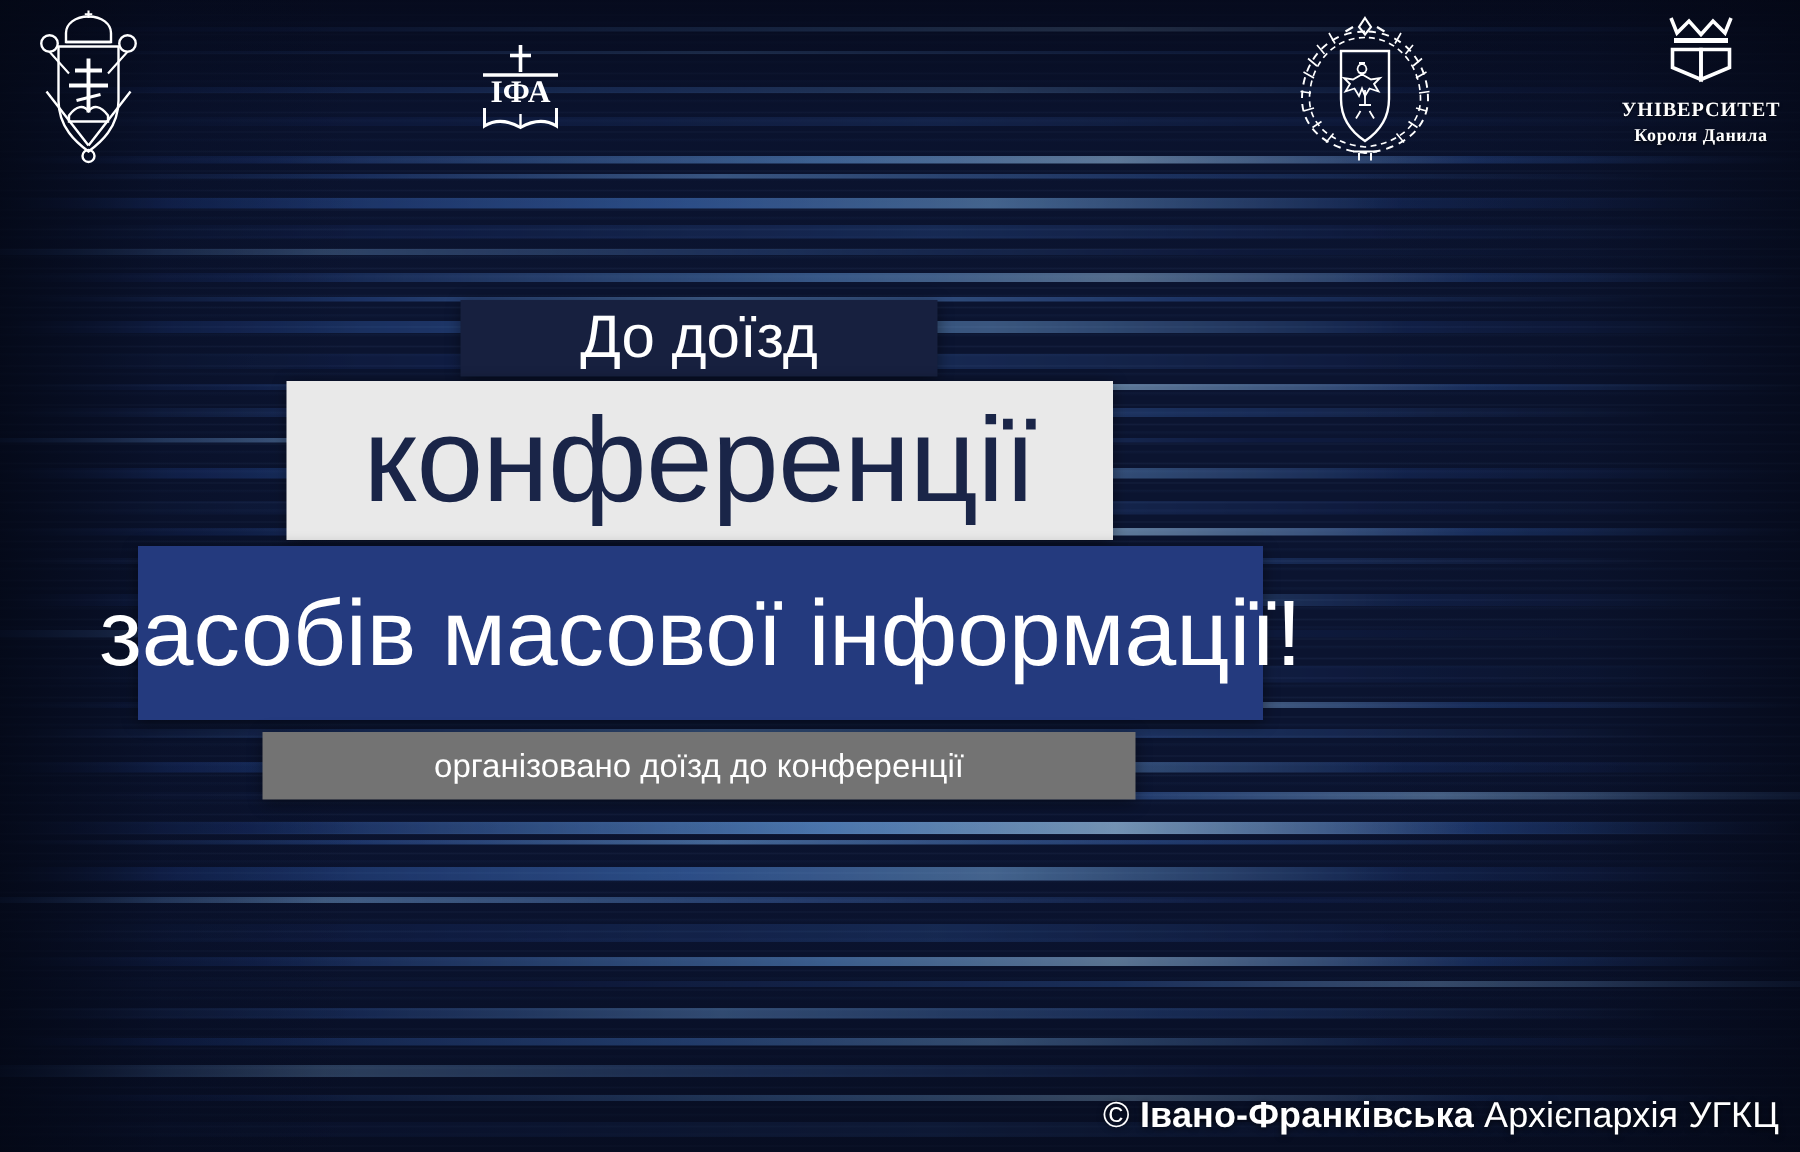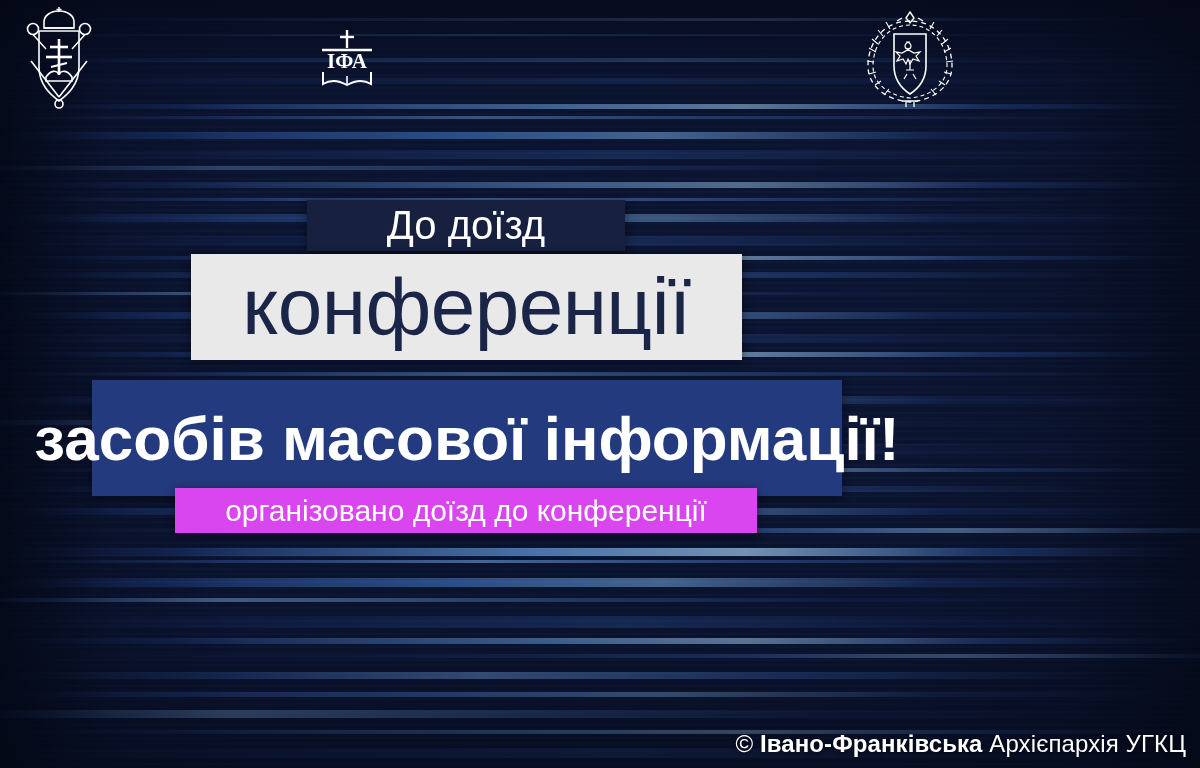--- a/index.html
+++ b/index.html
@@ -113,28 +113,28 @@
     left:307px; top:200px; width:318px; height:51px;
     background:#17203f; color:#ffffff;
     font-size:40px; font-weight:400;
   }
   .tb2 {
     left:191px; top:254px; width:551px; height:106px;
     background:#e9e9e9; color:#1a2548;
     font-size:80px; font-weight:400; letter-spacing:-0.5px;
   }
   .tb3 {
-    left:92px; top:380px; width:750px; height:116px;
+    left:92px; top:364px; width:750px; height:116px;
     background:#243a7e; color:#ffffff;
-    font-size:62px; font-weight:700;
+    font-size:62px; font-weight:400;
   }
   .tb4 {
     left:175px; top:488px; width:582px; height:45px;
-    background:#d946ef; color:#ffffff;
-    font-size:30px; font-weight:400;
+    background:#737373; color:#ffffff;
+    font-size:22px; font-weight:400;
   }
 
   
   .footer {
     position:absolute; right:14px; bottom:10px; z-index:8;
     color:#ffffff; font-size:24px; letter-spacing:.1px;
     text-shadow:0 1px 4px rgba(0,0,0,.7);
     white-space:nowrap;
   }
   .footer .c { font-weight:400; }
@@ -253,20 +253,35 @@
 
         <g stroke-width="1.2" fill="none">
           <path d="M50 34 c-3 0 -5 2 -5 4 c0 2 2 3 4 3 l-7 4 -6 -1 4 4 -3 5 6 -2 3 5 2 -5 2 5 3 -5 6 2 -3 -5 4 -4 -6 1 -7 -4 c2 0 4 -1 4 -3 c0 -2 -2 -4 -5 -4 z"></path>
           <path d="M50 52 l0 10 M46 62 l8 0 M47 66 l-3 5 M53 66 l3 5"></path>
         </g>
 
         <path d="M42 93 l16 0 M46 94 l0 5 M54 94 l0 5" stroke-width="1.3"></path>
       </svg>
     </div>
 
+    <div class="logo-univ">
+      <span class="mark">
+        <svg viewBox="0 0 64 52" width="64" height="52" fill="none" stroke="#ffffff" stroke-width="2.4">
+
+          <path d="M12 4 L16 14 L24 6 L32 15 L40 6 L48 14 L52 4" stroke-linejoin="miter"></path>
+          <path d="M14 19 L50 19" stroke-width="3.2"></path>
+
+          <path d="M13 25 L32 25 L32 45 L13 37 Z"></path>
+          <path d="M51 25 L32 25 L32 45 L51 37 Z"></path>
+          <path d="M13 25 C13 25 8 28 8 33 L8 40 C8 46 14 50 22 50 L32 50" stroke="none"></path>
+        </svg>
+      </span>
+      <div class="u1">УНІВЕРСИТЕТ</div>
+      <div class="u2">Короля Данила</div>
+    </div>
   </div>
 
   <div class="headline">
     <div class="tb tb1">До доїзд</div>
     <div class="tb tb2">конференції</div>
     <div class="tb tb3">засобів масової інформації!</div>
     <div class="tb tb4">організовано доїзд до конференції</div>
   </div>
 
   <div class="footer">

